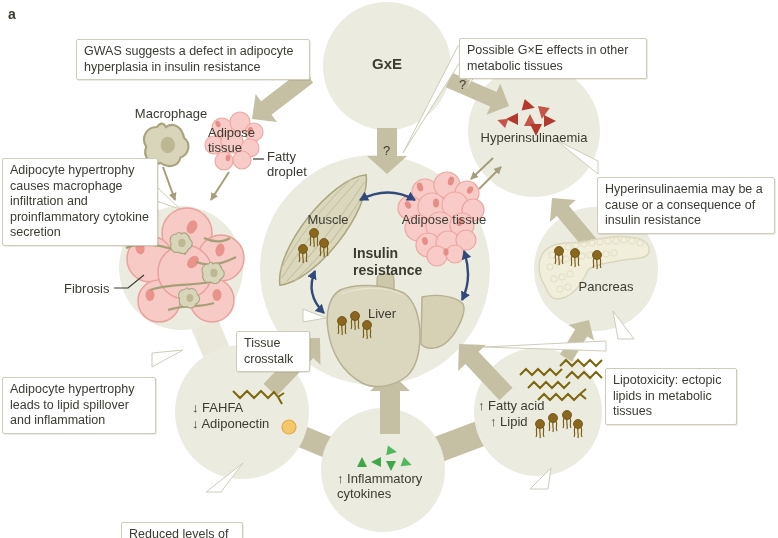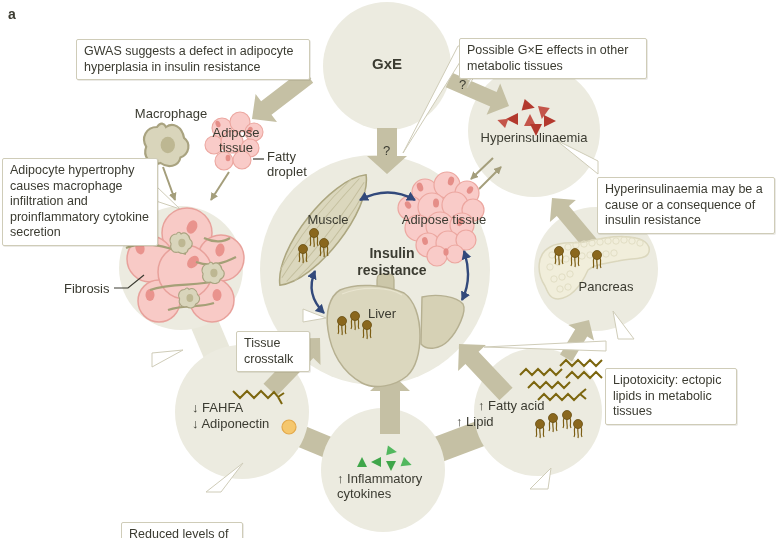--- a/index.html
+++ b/index.html
@@ -1,20 +1,20 @@
 <!DOCTYPE html>
 <html><head>
 <meta charset="utf-8">
 <style>
   html,body{margin:0;padding:0;background:#fff;}
   #stage{position:relative;width:778px;height:538px;background:#fff;overflow:hidden;
          font-family:"Liberation Sans",sans-serif;color:#3B3B31;}
   #art{position:absolute;left:0;top:0;}
   .lbl{position:absolute;font:13px/1.18 "Liberation Sans",sans-serif;color:#3B3B31;white-space:nowrap;}
-  .ctr{transform:translateX(-50%);text-align:center;}
+  .ctr{transform:translateX(-50%);}
   .wrap{white-space:normal;}
   .bold{font-weight:bold;}
   .callout{position:absolute;background:#fff;border:1px solid #CFCCB8;border-radius:2px;
            padding:4px 7px;font:12.5px/1.24 "Liberation Sans",sans-serif;color:#3B3B31;
            box-shadow:1px 1px 0 rgba(120,115,90,.15);margin-top:30px;}
 </style>
 </head>
 <body>
 
 <div id="stage">
@@ -272,20 +272,21 @@
     <polyline points="114,288 128,288 144,275"></polyline>
   </g>
 </svg>
 
 <div class="lbl bold" style="left:8px;top:6px;font-size:14px">a</div>
 
 <div class="callout" style="left:76px;top:9px;width:218px"><span>GWAS suggests a defect in adipocyte hyperplasia in insulin resistance</span></div>
 <div class="callout" style="left:459px;top:8px;width:172px"><span>Possible G×E effects in other metabolic tissues</span></div>
 <div class="callout" style="left:2px;top:128px;width:140px"><span>Adipocyte hypertrophy causes macrophage infiltration and proinflammatory cytokine secretion</span></div>
 <div class="callout" style="left:597px;top:147px;width:162px"><span>Hyperinsulinaemia may be a cause or a consequence of insulin resistance</span></div>
+<div class="callout" style="left:2px;top:347px;width:138px"><span>Adipocyte hypertrophy leads to lipid spillover and inflammation</span></div>
 <div class="callout" style="left:236px;top:301px;width:58px"><span>Tissue crosstalk</span></div>
 <div class="callout" style="left:121px;top:492px;width:106px"><span>Reduced levels of ‘good adipokines’</span></div>
 <div class="callout" style="left:605px;top:338px;width:116px"><span>Lipotoxicity: ectopic lipids in metabolic tissues</span></div>
 
 <div class="lbl ctr bold" style="left:387px;top:55px;font-size:15px">GxE</div>
 <div class="lbl ctr" style="left:171px;top:106px">Macrophage</div>
 <div class="lbl ctr wrap" style="left:236px;top:125px;width:56px">Adipose tissue</div>
 <div class="lbl wrap" style="left:267px;top:149px;width:50px">Fatty droplet</div>
 <div class="lbl" style="left:64px;top:281px">Fibrosis</div>
 <div class="lbl ctr" style="left:534px;top:130px">Hyperinsulinaemia</div>
@@ -293,15 +294,15 @@
 <div class="lbl ctr" style="left:444px;top:212px">Adipose tissue</div>
 <div class="lbl ctr wrap bold" style="left:392px;top:245px;width:78px;font-size:14px">Insulin resistance</div>
 <div class="lbl ctr" style="left:382px;top:306px">Liver</div>
 <div class="lbl ctr" style="left:606px;top:279px">Pancreas</div>
 <div class="lbl" style="left:459px;top:77px">?</div>
 <div class="lbl" style="left:383px;top:143px">?</div>
 <div class="lbl" style="left:192px;top:400px">↓ FAHFA</div>
 <div class="lbl" style="left:192px;top:416px">↓ Adiponectin</div>
 <div class="lbl wrap" style="left:337px;top:471px;width:104px">↑ Inflammatory cytokines</div>
 <div class="lbl" style="left:478px;top:398px">↑ Fatty acid</div>
-<div class="lbl" style="left:456px;top:414px">↑ Lipid</div>
+<div class="lbl" style="left:490px;top:414px">↑ Lipid</div>
 
 </div>
 
 </body></html>

